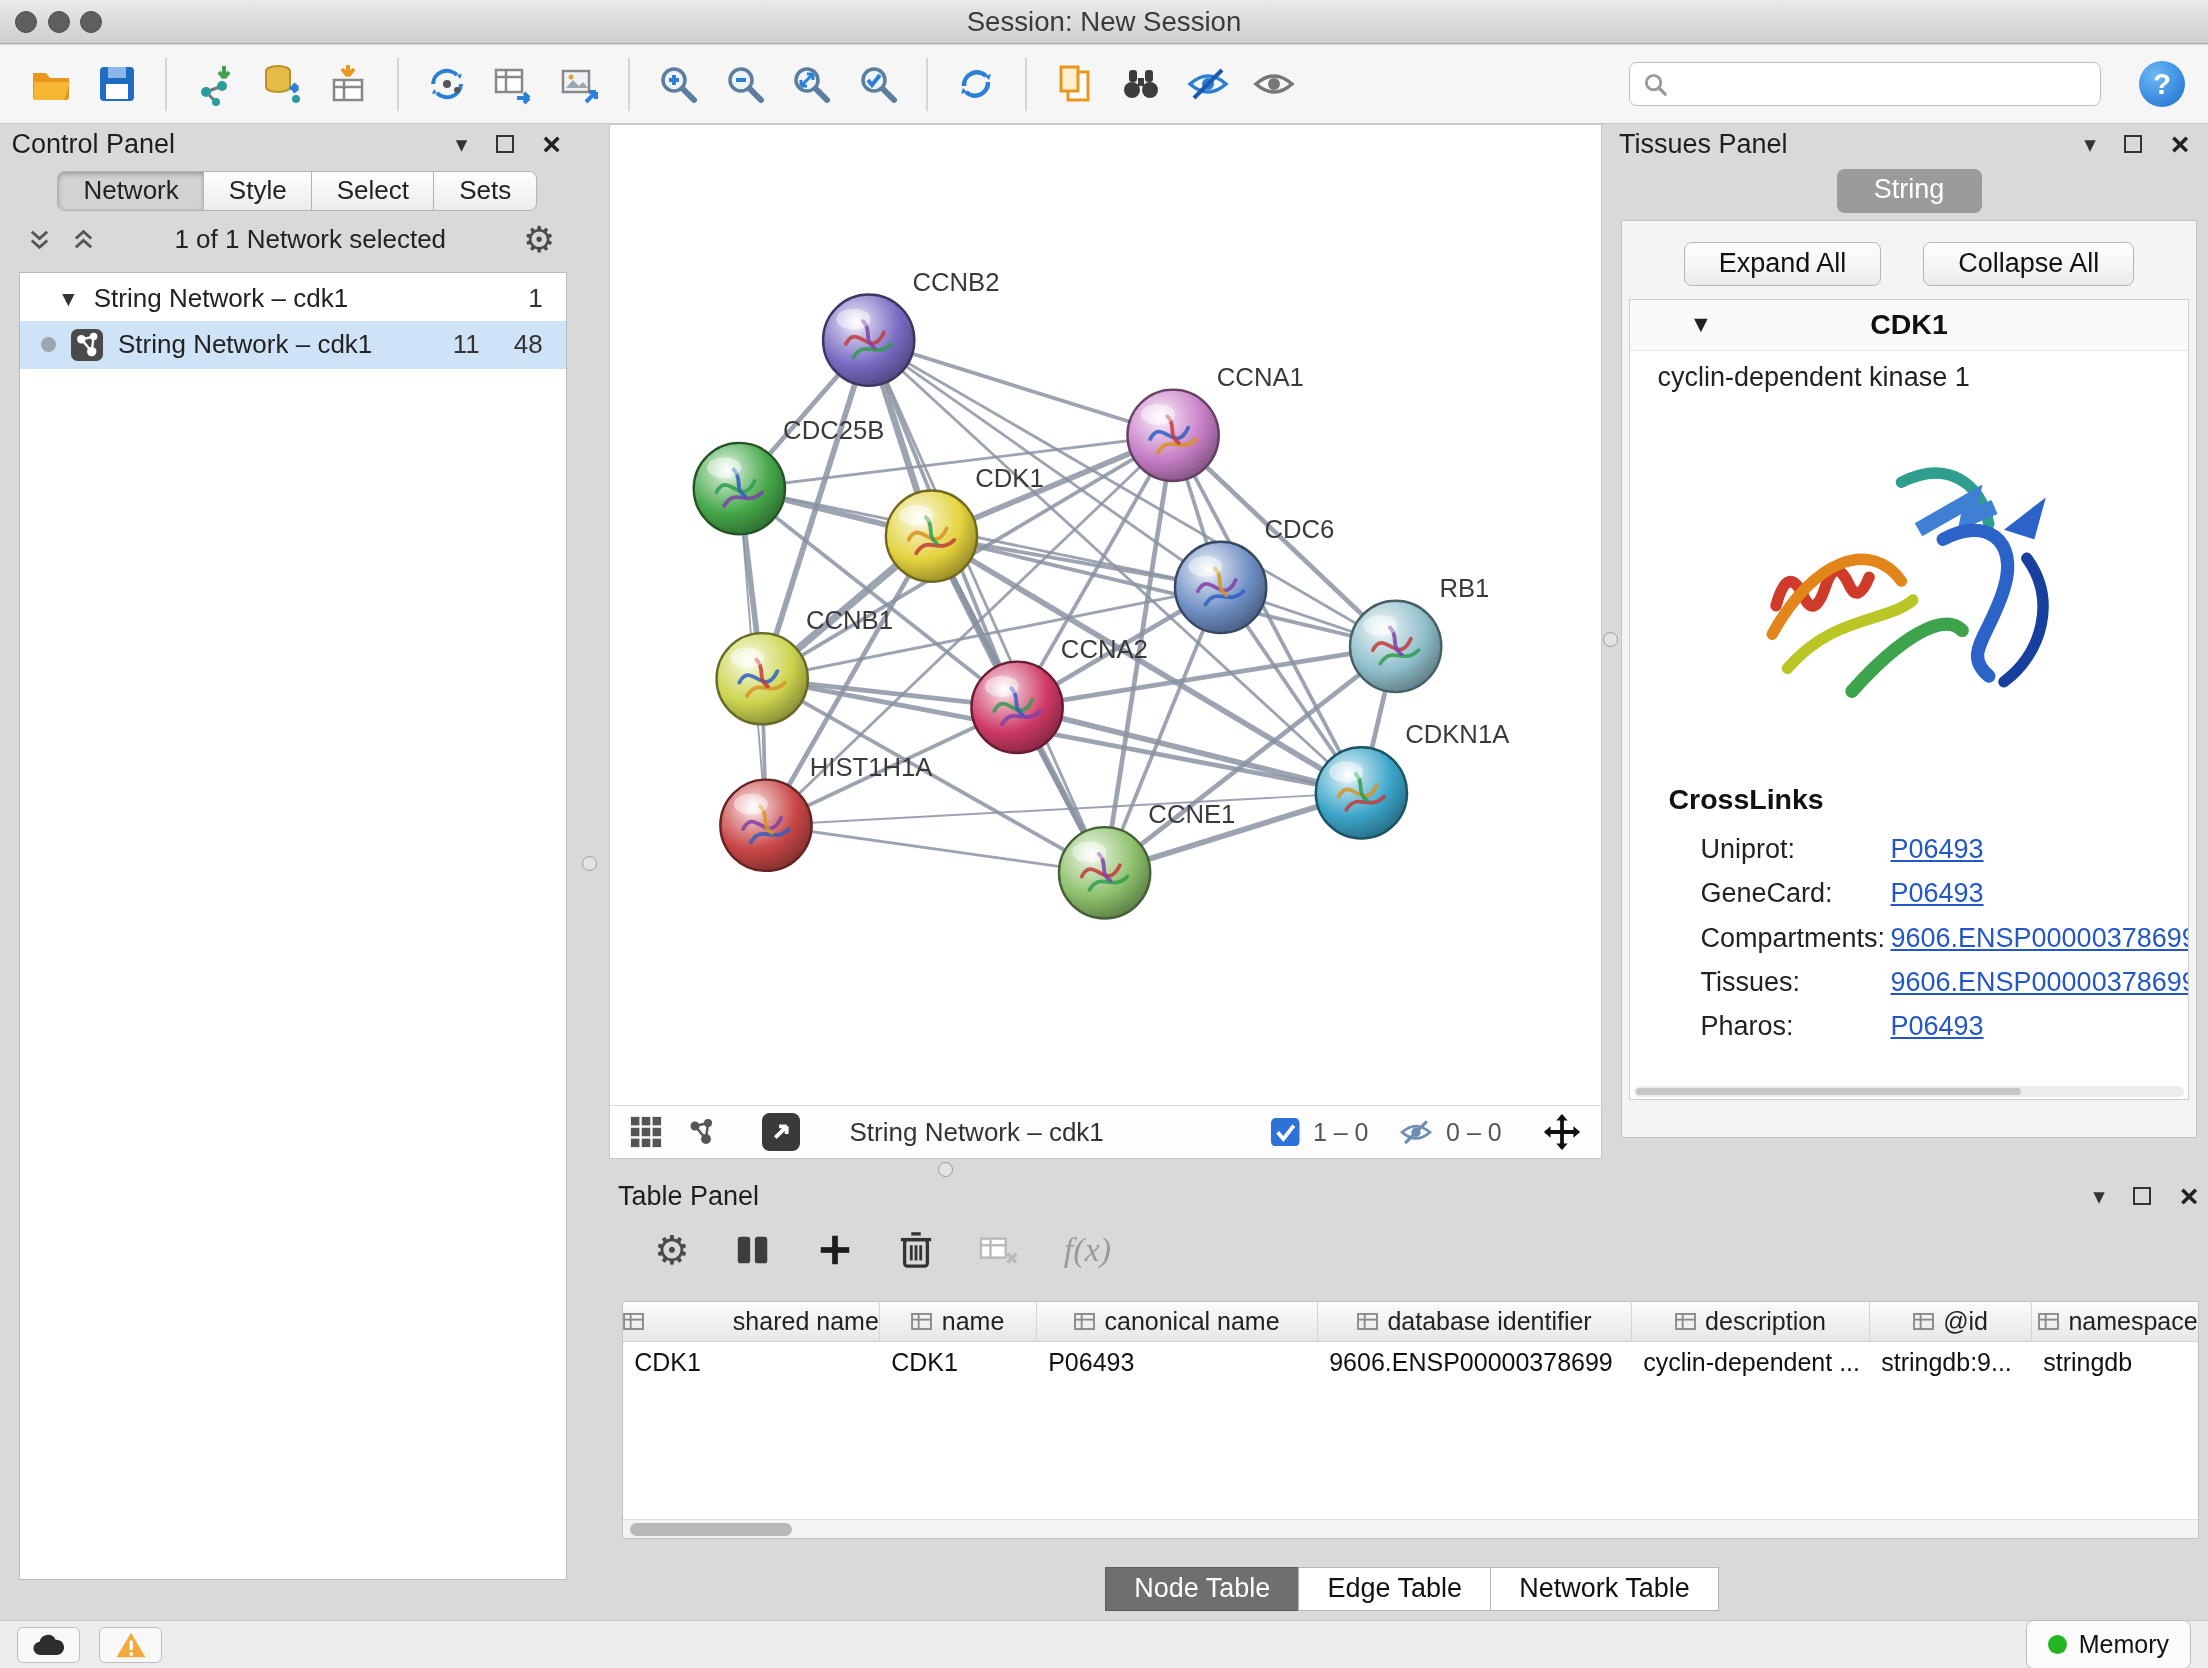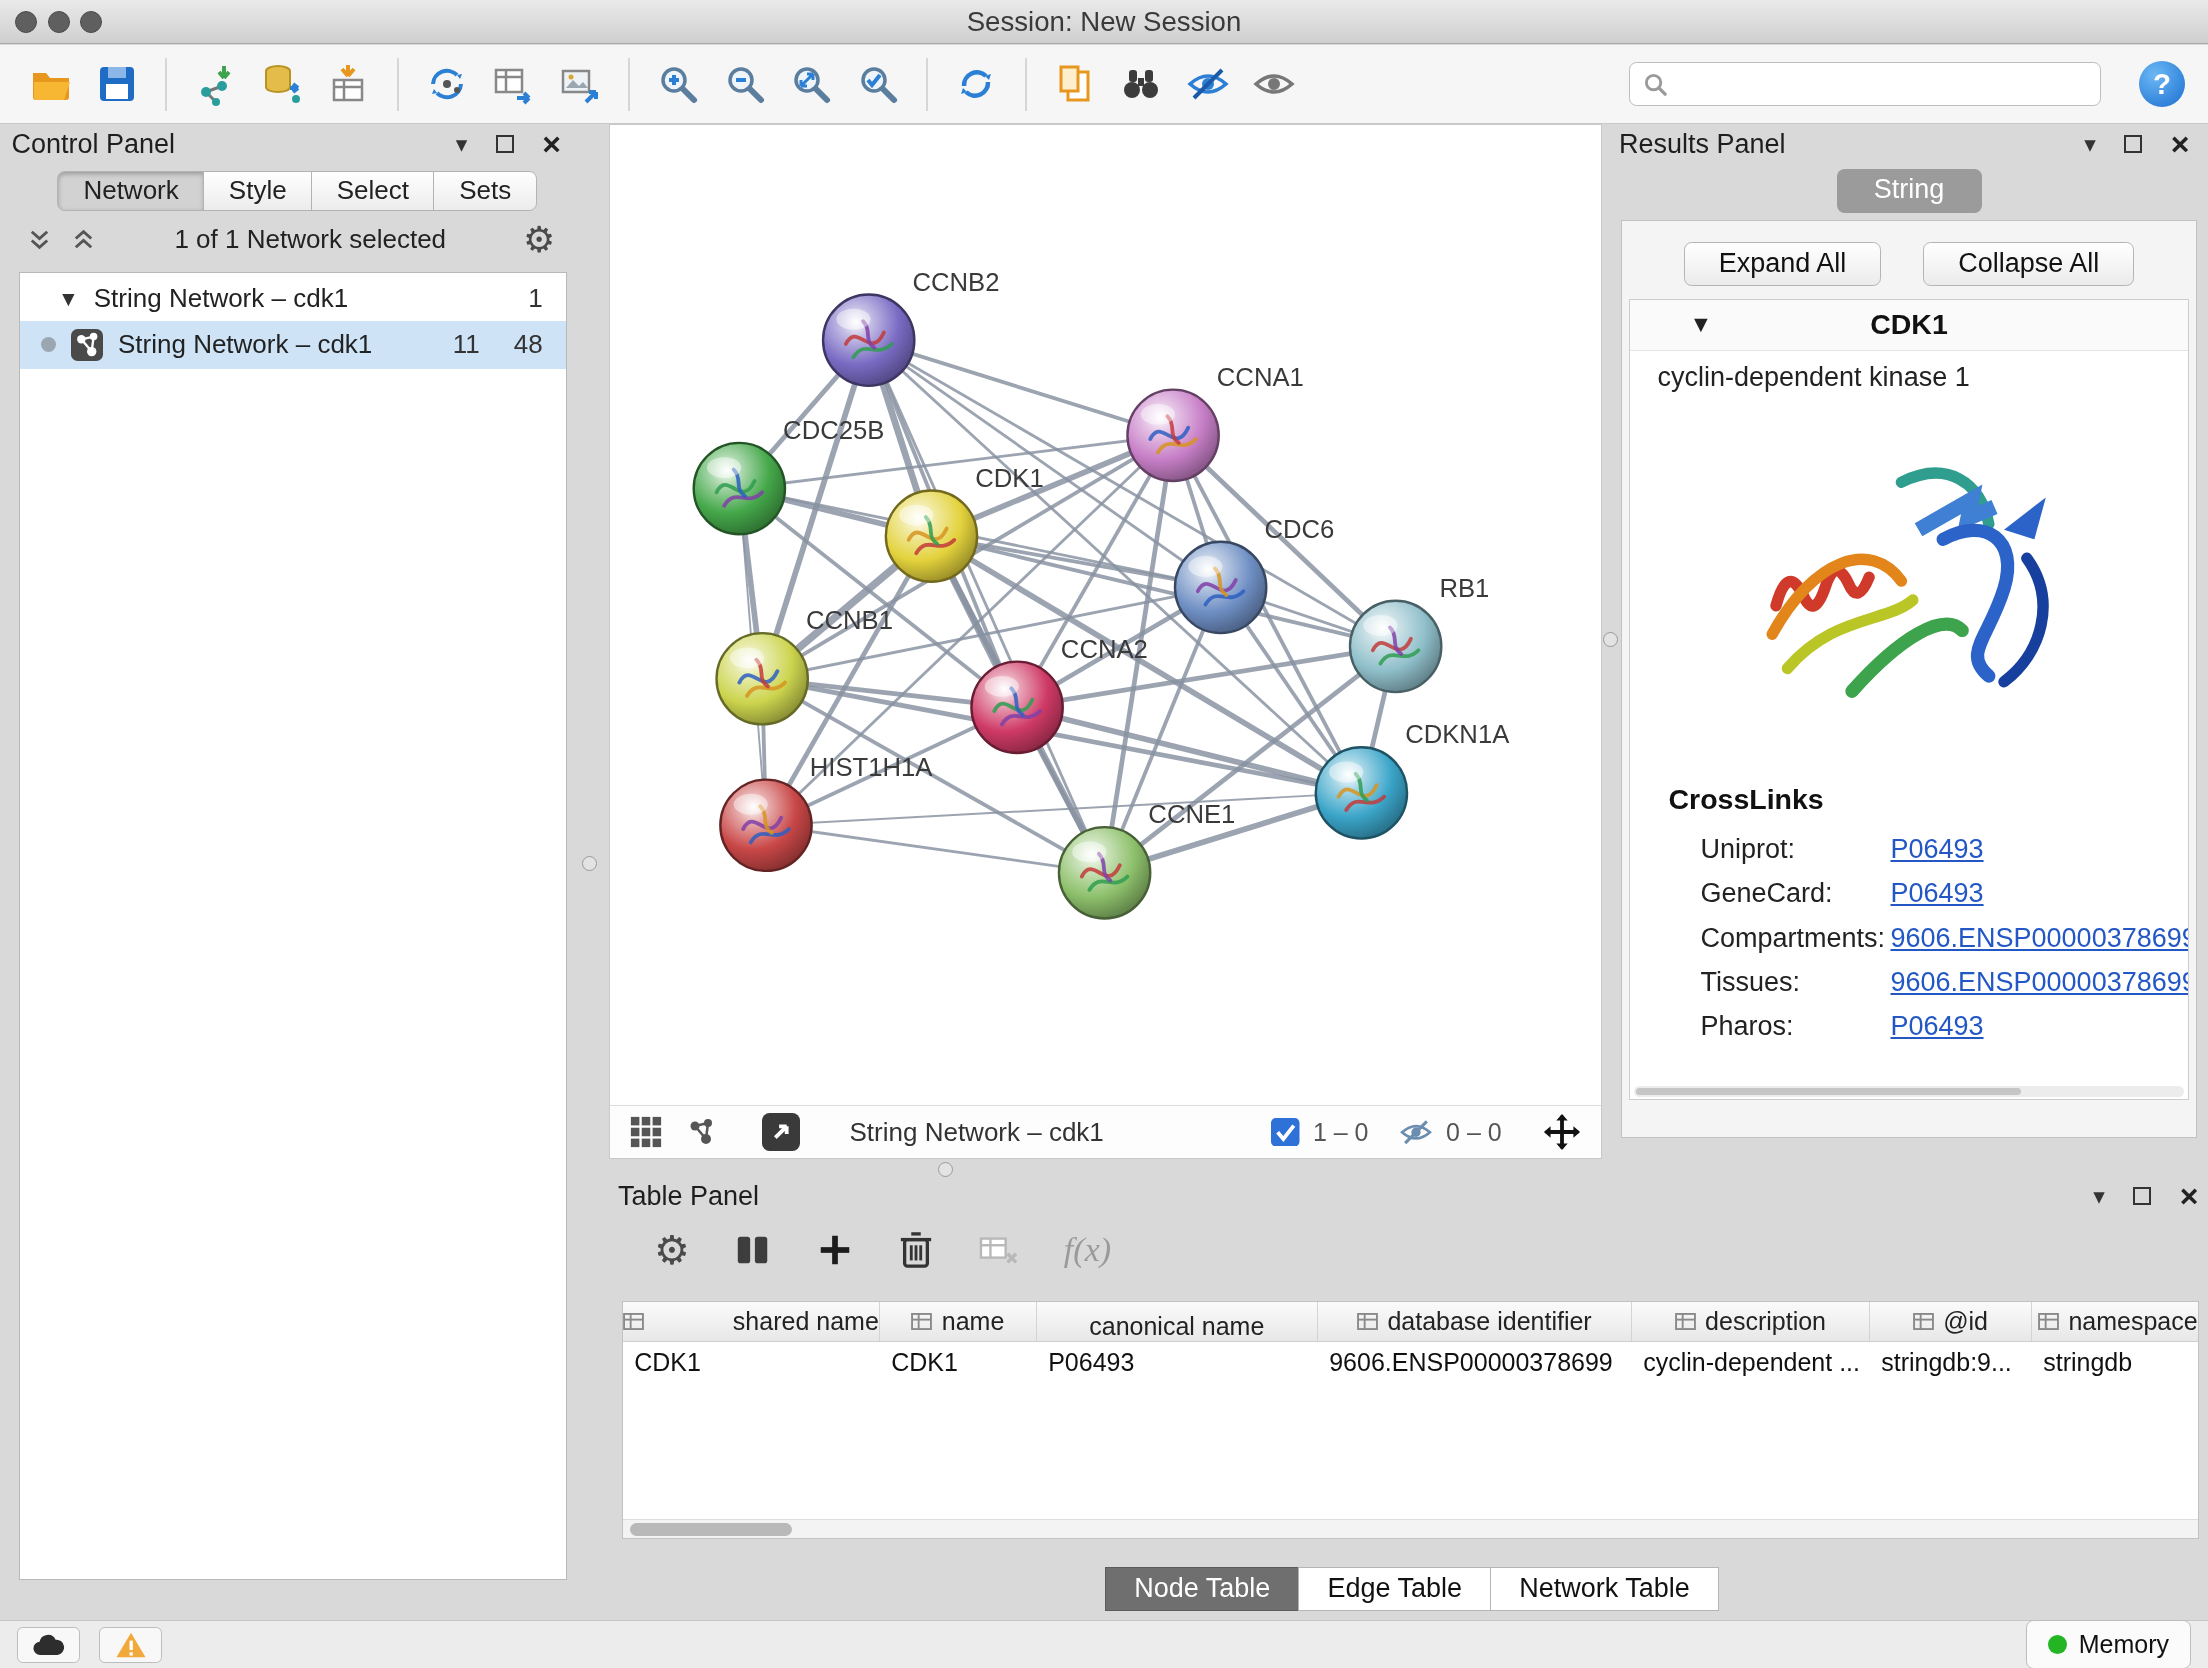--- a/index.html
+++ b/index.html
@@ -569,21 +569,21 @@
     </span>
   </div>
 </div>
 
 <div class="split-dot" style="left:582px; top:856px;"></div>
 <div class="split-dot" style="left:1603px; top:632px;"></div>
 <div class="split-dot" style="left:938px; top:1162px;"></div>
 
 <div class="results-panel">
   <div class="panel-header">
-    <span class="panel-title">Results Panel</span>
+    <span class="panel-title">Tissues Panel</span>
     <span class="win-icons">
       <span class="ph-tri">▾</span>
       <span class="float-icon"></span>
       <span class="close-icon">×</span>
     </span>
   </div>
   <div class="rp-tab">String</div>
   <div class="rp-body">
     <div class="rp-buttons">
       <div class="rp-btn">Expand All</div>
@@ -682,21 +682,21 @@
           <span>shared name</span>
         </div>
         <div class="tp-th" style="width: 157px;">
           <svg width="21" height="17" viewBox="0 0 22 18">
             <rect x="1" y="1" width="20" height="16" fill="none" stroke="#8a8a8a" stroke-width="2"></rect>
             <line x1="1" y1="7" x2="21" y2="7" stroke="#8a8a8a" stroke-width="2"></line>
             <line x1="8" y1="1" x2="8" y2="17" stroke="#8a8a8a" stroke-width="2"></line>
           </svg>
           <span>name</span>
         </div>
-        <div class="tp-th" style="width: 281px; flex-direction: column;">
+        <div class="tp-th" style="width: 281px;">
           <svg width="21" height="17" viewBox="0 0 22 18">
             <rect x="1" y="1" width="20" height="16" fill="none" stroke="#8a8a8a" stroke-width="2"></rect>
             <line x1="1" y1="7" x2="21" y2="7" stroke="#8a8a8a" stroke-width="2"></line>
             <line x1="8" y1="1" x2="8" y2="17" stroke="#8a8a8a" stroke-width="2"></line>
           </svg>
           <span>canonical name</span>
         </div>
         <div class="tp-th" style="width: 314px;">
           <svg width="21" height="17" viewBox="0 0 22 18">
             <rect x="1" y="1" width="20" height="16" fill="none" stroke="#8a8a8a" stroke-width="2"></rect>

